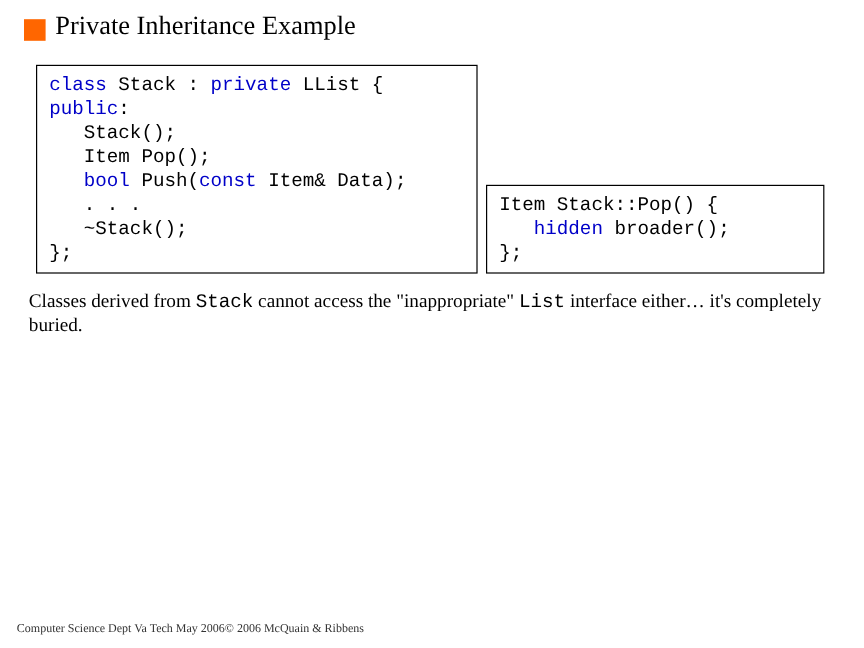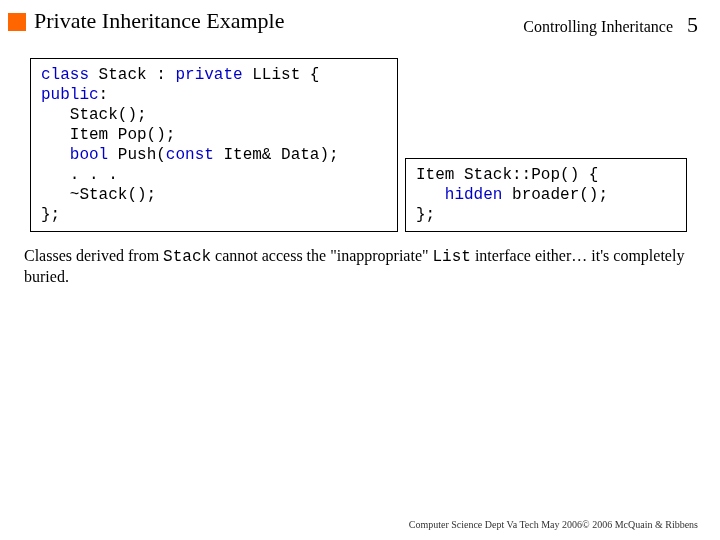--- a/index.html
+++ b/index.html
@@ -1,42 +1,38 @@
 <!DOCTYPE html>
 <html><head>
 <meta charset="utf-8">
 <style>
   html,body{margin:0;padding:0;background:#fff}
   body{width:720px;height:540px;font-family:"Times New Roman",Times,serif;color:#000;position:relative;box-sizing:border-box}
-  .header{display:flex;align-items:flex-start;padding:8px 22px 4px 8px}
+  .header{display:flex;align-items:flex-end;padding:8px 22px 4px 20px}
   .bullet{width:18px;height:18px;background:#ff6600;margin-top:5px;margin-right:8px;flex:0 0 auto}
   .title{font-size:22px;flex:1}
   .right-head{font-size:16px;padding-top:4px;white-space:nowrap}
   .pnum{font-size:22px;margin-left:10px}
   .body-area{padding:6px 24px 0 24px;font-size:16px;line-height:1.25}
   .mono{font-family:"Courier New",monospace}
   .code-row{display:flex;align-items:flex-end;margin:10px 0 14px 6px;gap:7px}
   .code-box{border:1.5px solid #000;font-family:"Courier New",monospace;font-size:16px;line-height:1.25;padding:6px 10px;white-space:pre}
   .left-box{width:346px}
   .right-box{width:260px}
   .kw{color:#0000c8}
   .para{margin:14px 0}
-  .footer{position:absolute;bottom:10px;left:0;width:720px;display:flex;justify-content:flex-end;font-size:10px;color:#333;padding:0 22px 0 14px;box-sizing:border-box}
+  .footer{position:absolute;bottom:10px;left:0;width:720px;display:flex;justify-content:flex-start;font-size:10px;color:#333;padding:0 22px 0 14px;box-sizing:border-box}
   .footer .mid{flex:1;text-align:center}
 </style>
 </head>
 <body>
 
 <div class="header">
   <div class="bullet"></div>
   <div class="title">Private Inheritance Example</div>
-  <div class="right-head">
-    <span>Controlling Inheritance</span>
-    <span class="pnum">5</span>
-  </div>
 </div>
 
 <div class="body-area">
 
 
   <div class="code-row">
     <div class="code-box left-box"><span class="kw">class</span><span> Stack : </span><span class="kw">private</span><span> LList {</span>
 <span class="kw">public</span><span>:</span>
 <span>   Stack();</span>
 <span>   Item Pop();</span>

